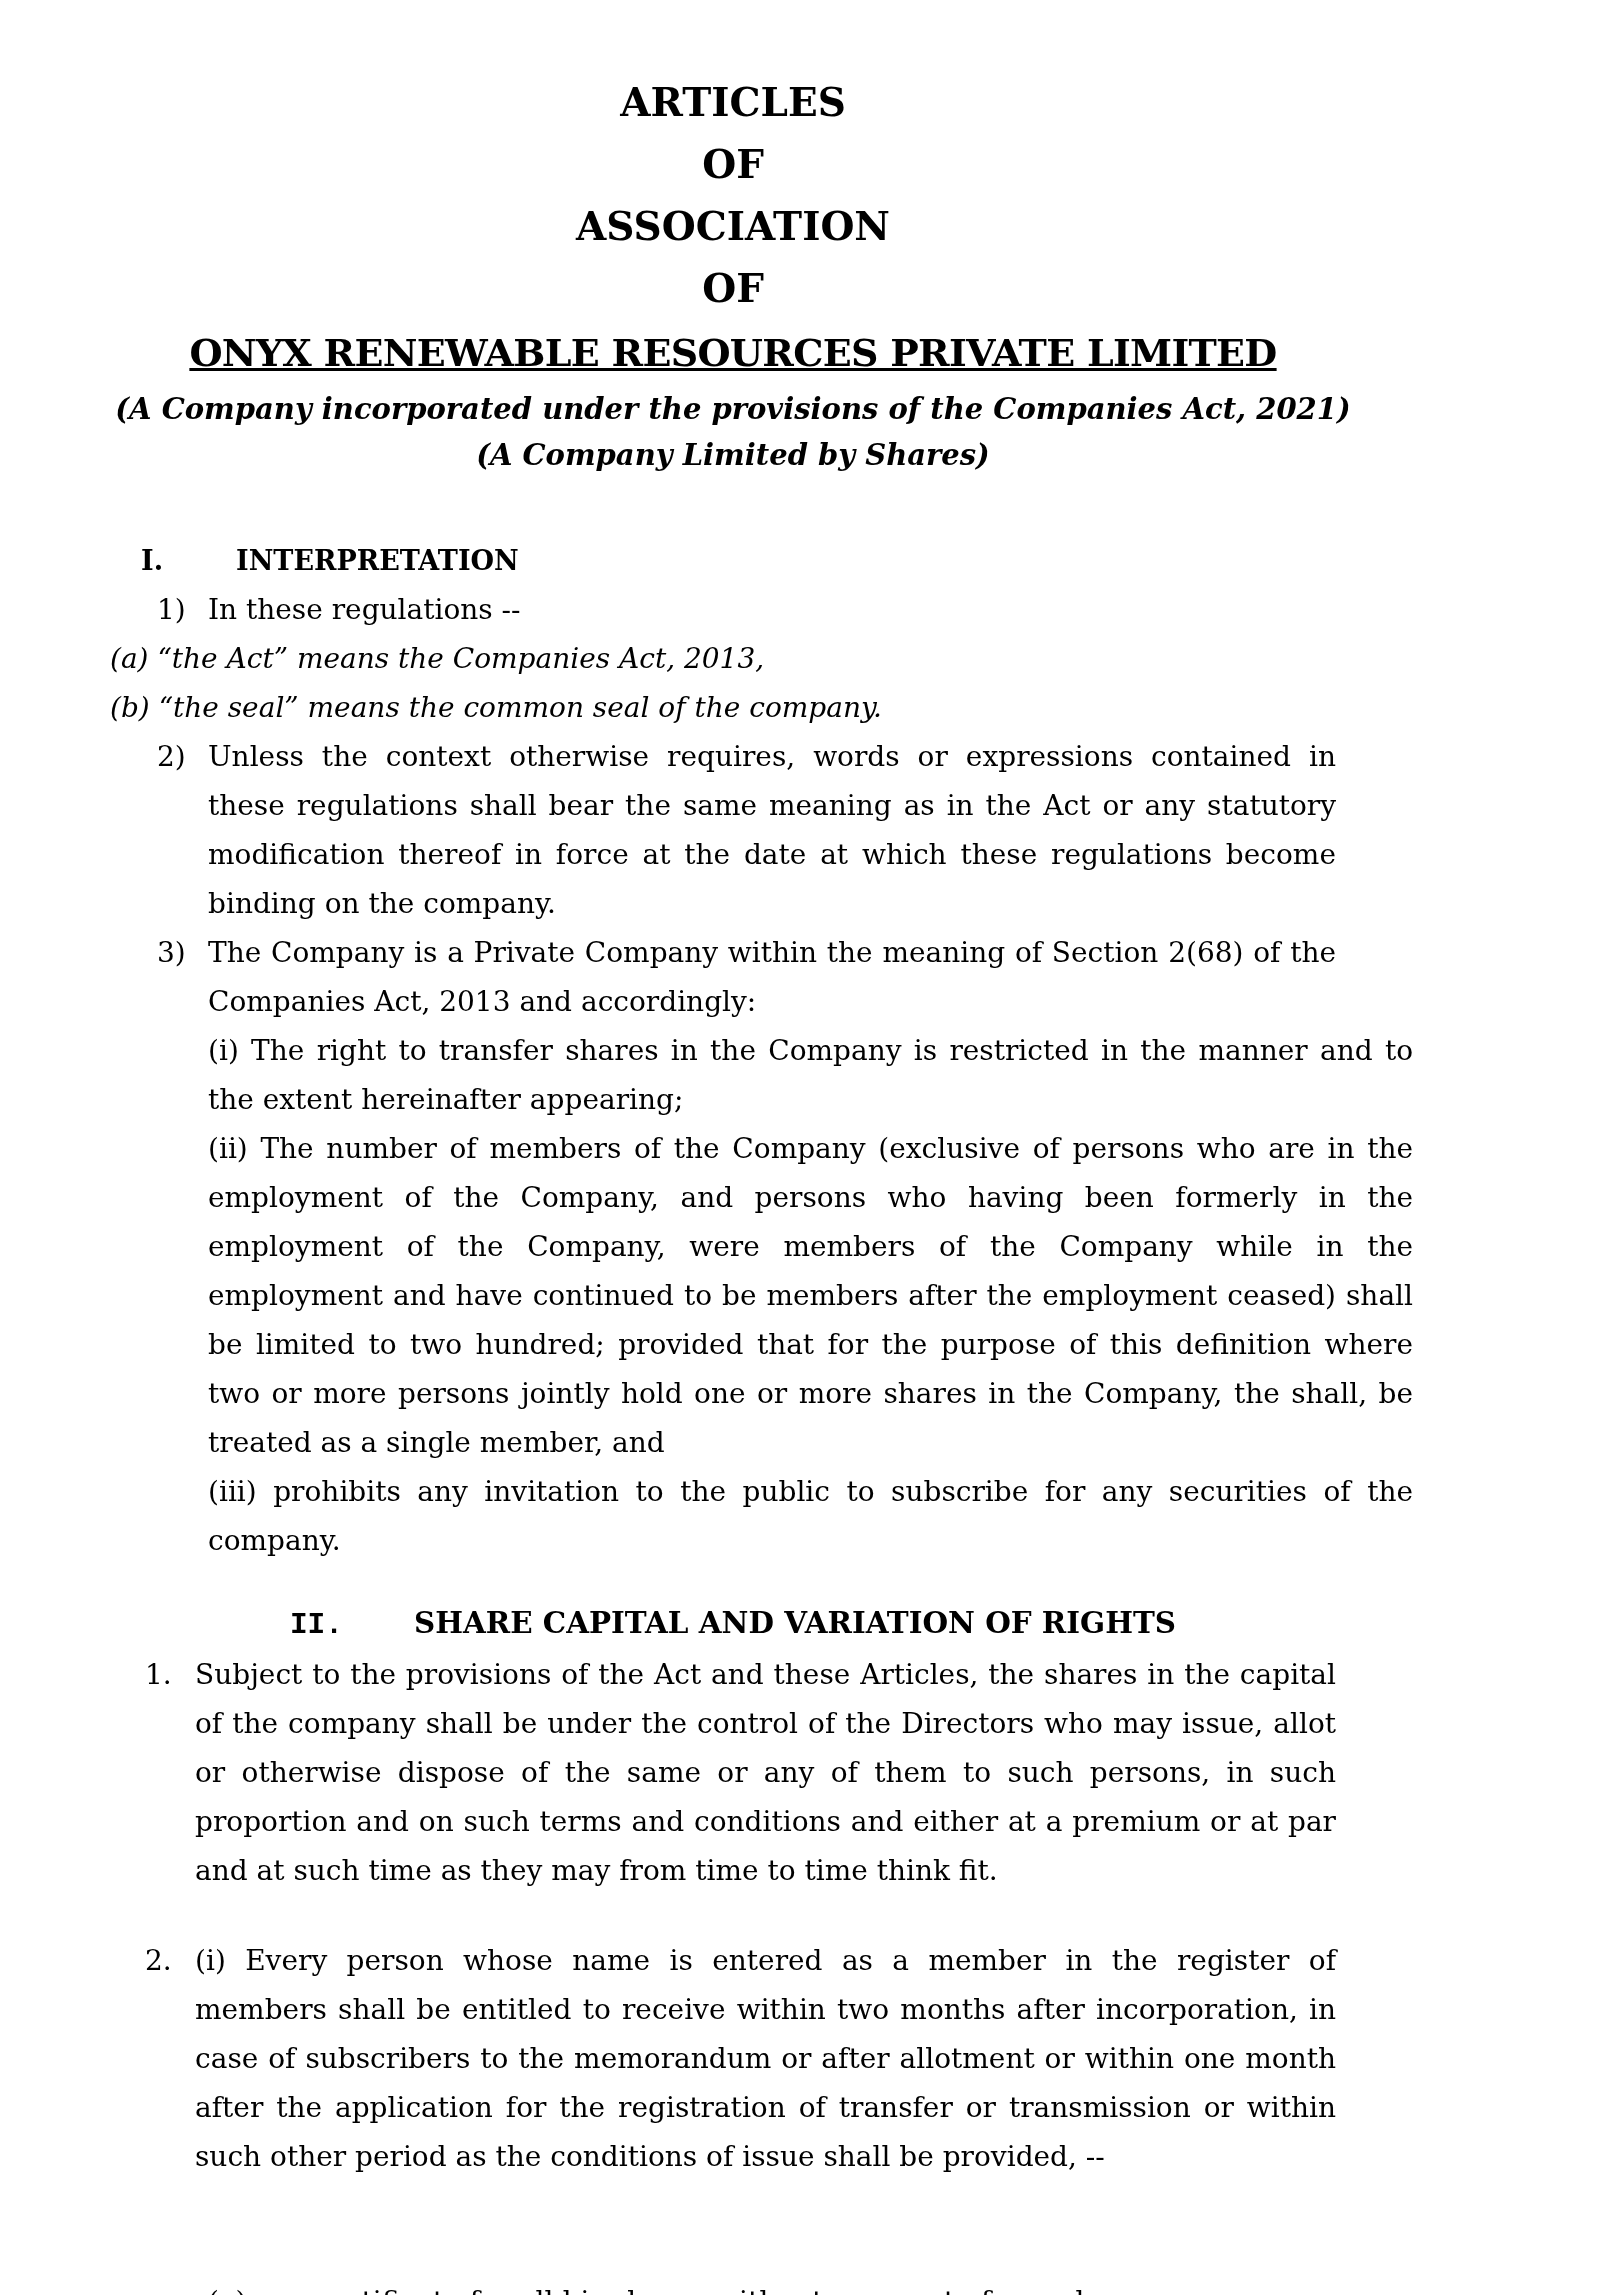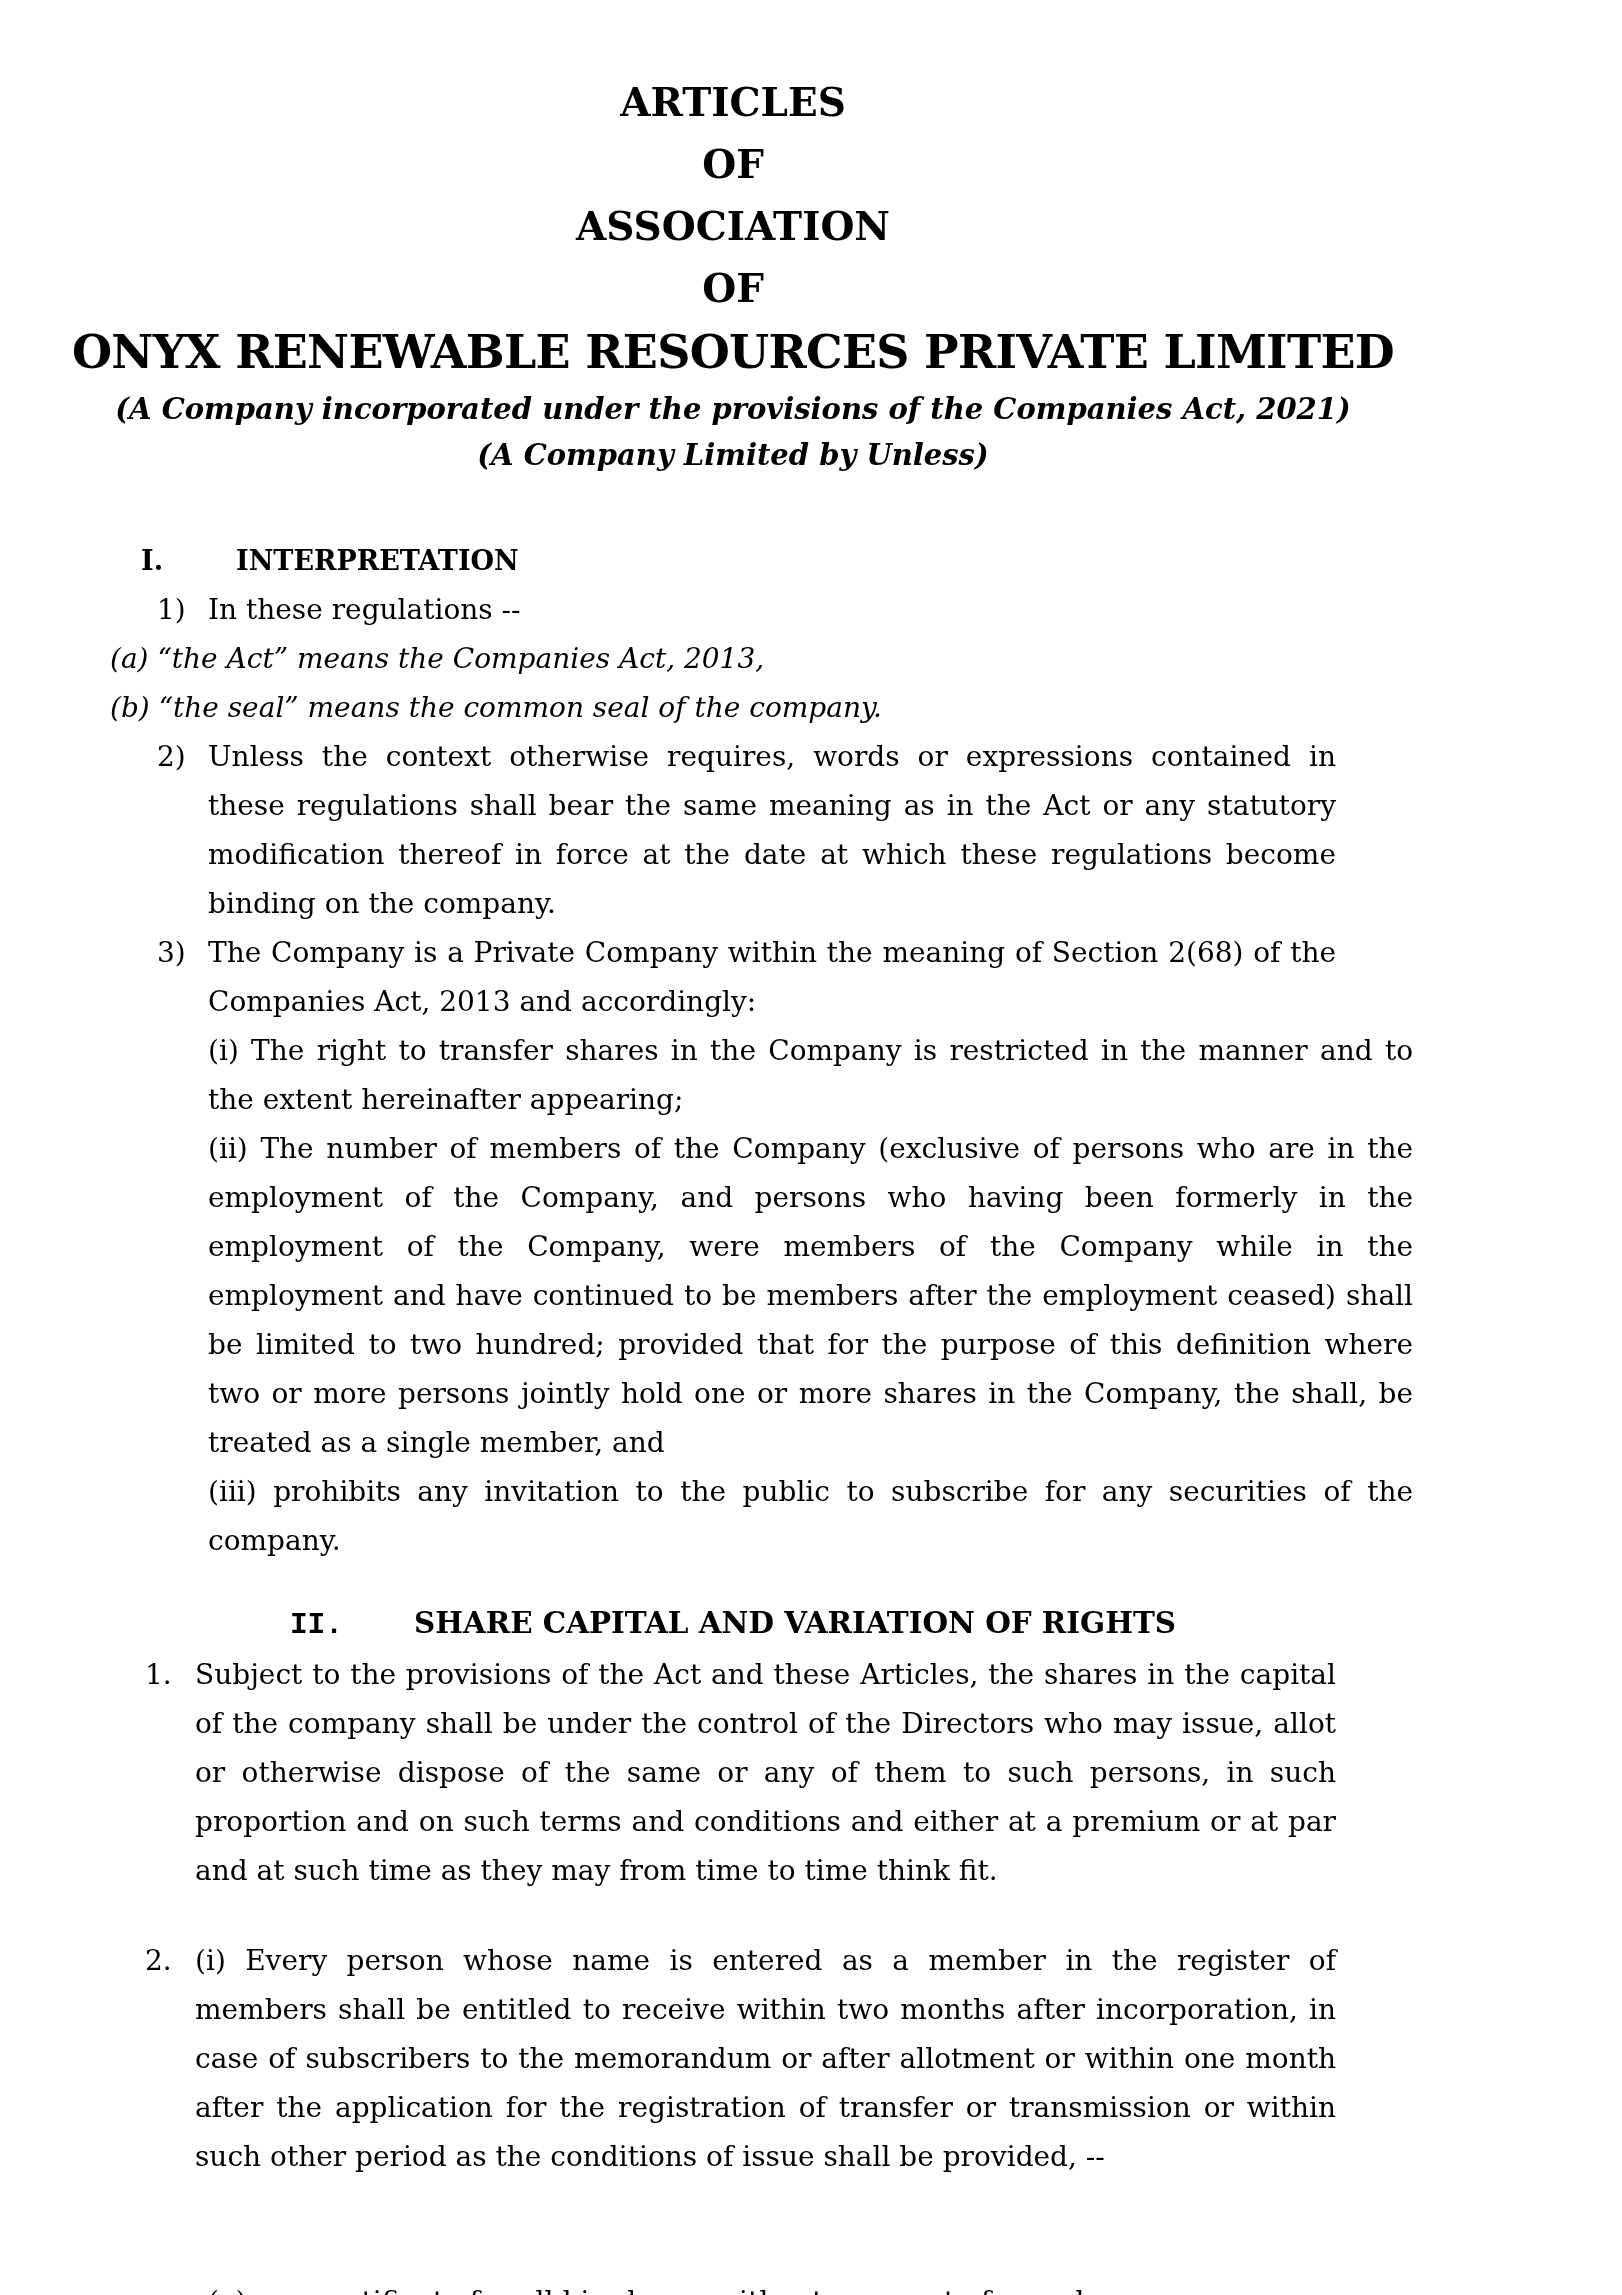--- a/index.html
+++ b/index.html
@@ -5,21 +5,21 @@
   html, body { margin: 0; padding: 0; background: #ffffff; }
   .page {
     width: 1466px; height: 2295px;
     position: relative; overflow: hidden;
     background: #ffffff; color: #000000;
     font-family: "DejaVu Serif", "Liberation Serif", serif;
     font-size: 28px; line-height: 49px;
   }
   .title-block { padding-top: 71px; text-align: center; font-weight: bold; }
   .title-line   { font-size: 39px; line-height: 62px; }
-  .company-line { font-size: 46px; line-height: 67px; letter-spacing: -0.7px; }
+  .company-line { font-size: 38px; line-height: 67px; letter-spacing: -0.7px; text-decoration: underline; }
   .subtitle { font-style: italic; line-height: 46px; }
   .sub-1, .sub-3 { font-size: 29px; }
   .sub-2 { font-size: 25.5px; }
 
   .sec-1 { margin-top: 58px; }
   .sec-heading { margin-left: 141px; font-weight: bold; font-size: 27px; line-height: 49px; }
   .sec-num { display: inline-block; width: 95px; }
 
   .item { display: flex; margin-left: 157px; margin-right: 130px; }
   .marker { flex: 0 0 51px; }
@@ -42,21 +42,21 @@
 
 <div class="page">
 
   <div class="title-block">
     <div class="title-line">ARTICLES</div>
     <div class="title-line">OF</div>
     <div class="title-line">ASSOCIATION</div>
     <div class="title-line">OF</div>
     <div class="company-line">ONYX RENEWABLE RESOURCES PRIVATE LIMITED</div>
     <div class="subtitle sub-1">(A Company incorporated under the provisions of the Companies Act, 2021)</div>
-    <div class="subtitle sub-3">(A Company Limited by Unless)</div>
+    <div class="subtitle sub-3">(A Company Limited by Shares)</div>
   </div>
 
   <section class="sec sec-1">
     <div class="sec-heading">
       <span class="sec-num">I.</span><span class="sec-title">INTERPRETATION</span>
     </div>
 
     <div class="item">
       <span class="marker">1)</span>
       <div class="text">In these regulations --</div>

